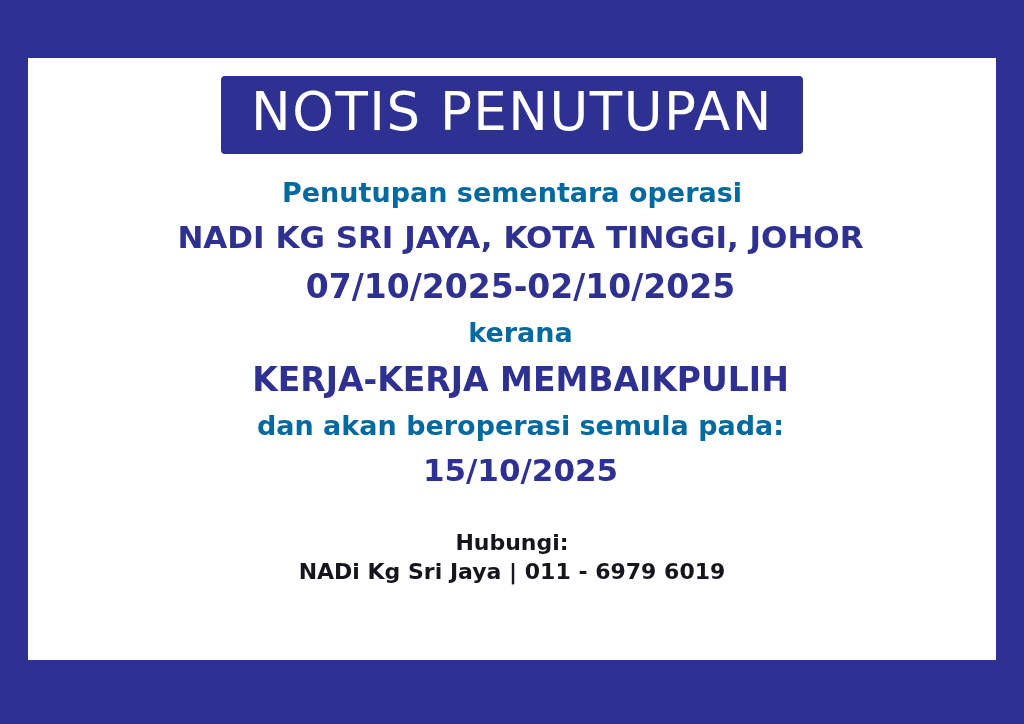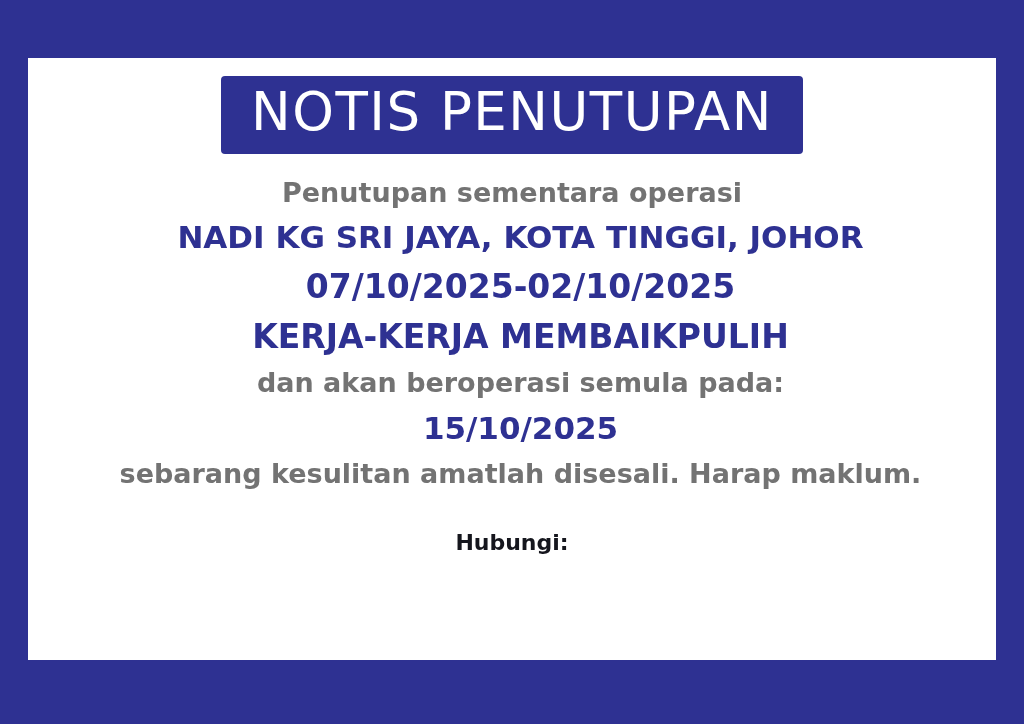--- a/index.html
+++ b/index.html
@@ -39,21 +39,21 @@
   }
   .body-block {
     margin-top: 22px;
     width: 100%;
     text-align: center;
   }
   .line {
     line-height: 1.28;
   }
   .dark {
-    color: #737373;
+    color: #0369a1;
     font-weight: bold;
   }
   .blue {
     color: #2e3192;
     font-weight: bold;
   }
   .sz-md {
     font-size: 27px;
   }
   .sz-lg {
@@ -82,23 +82,24 @@
 <body>
 
 <div class="notice-card">
 
   <div class="title-badge">NOTIS PENUTUPAN</div>
 
   <div class="body-block">
     <div class="line dark sz-md">Penutupan sementara operasi</div>
     <div class="line blue sz-lg gap-top">NADI KG SRI JAYA, KOTA TINGGI, JOHOR</div>
     <div class="line blue sz-xl gap-top">07/10/2025-02/10/2025</div>
+    <div class="line dark sz-md gap-top">kerana</div>
     <div class="line blue sz-xl gap-top">KERJA-KERJA MEMBAIKPULIH</div>
     <div class="line dark sz-md gap-top">dan akan beroperasi semula pada:</div>
     <div class="line blue sz-lg gap-top">15/10/2025</div>
-    <div class="line dark sz-md gap-top">sebarang kesulitan amatlah disesali. Harap maklum.</div>
   </div>
 
   <div class="contact-block">
     <div class="contact-line">Hubungi:</div>
+    <div class="contact-line">NADi Kg Sri Jaya | 011 - 6979 6019</div>
   </div>
 
 </div>
 
 </body></html>

